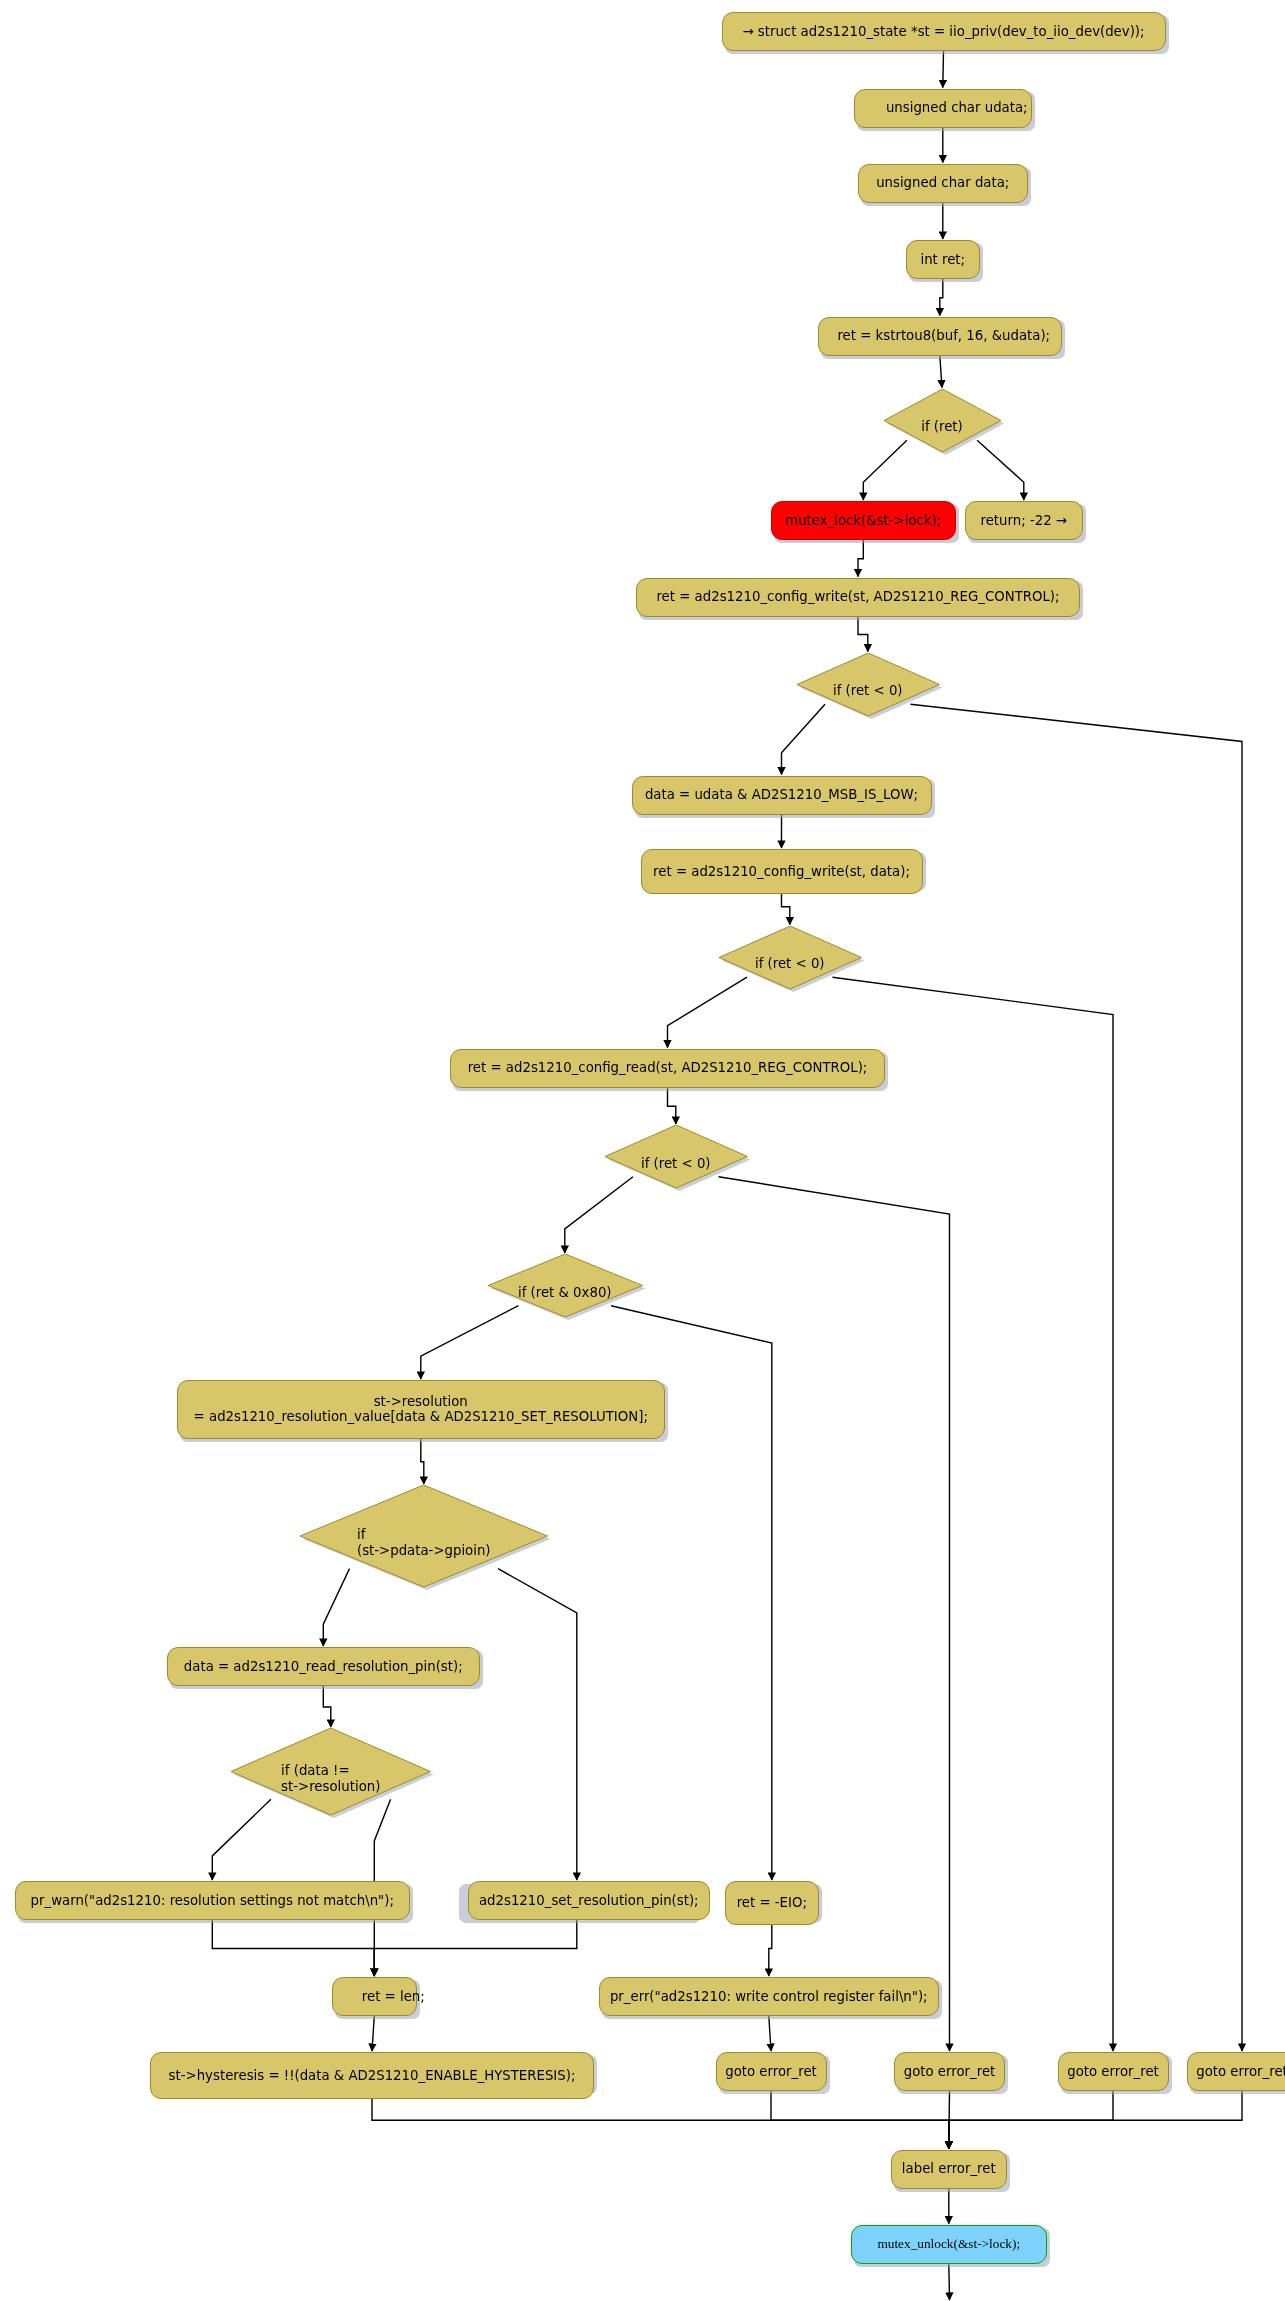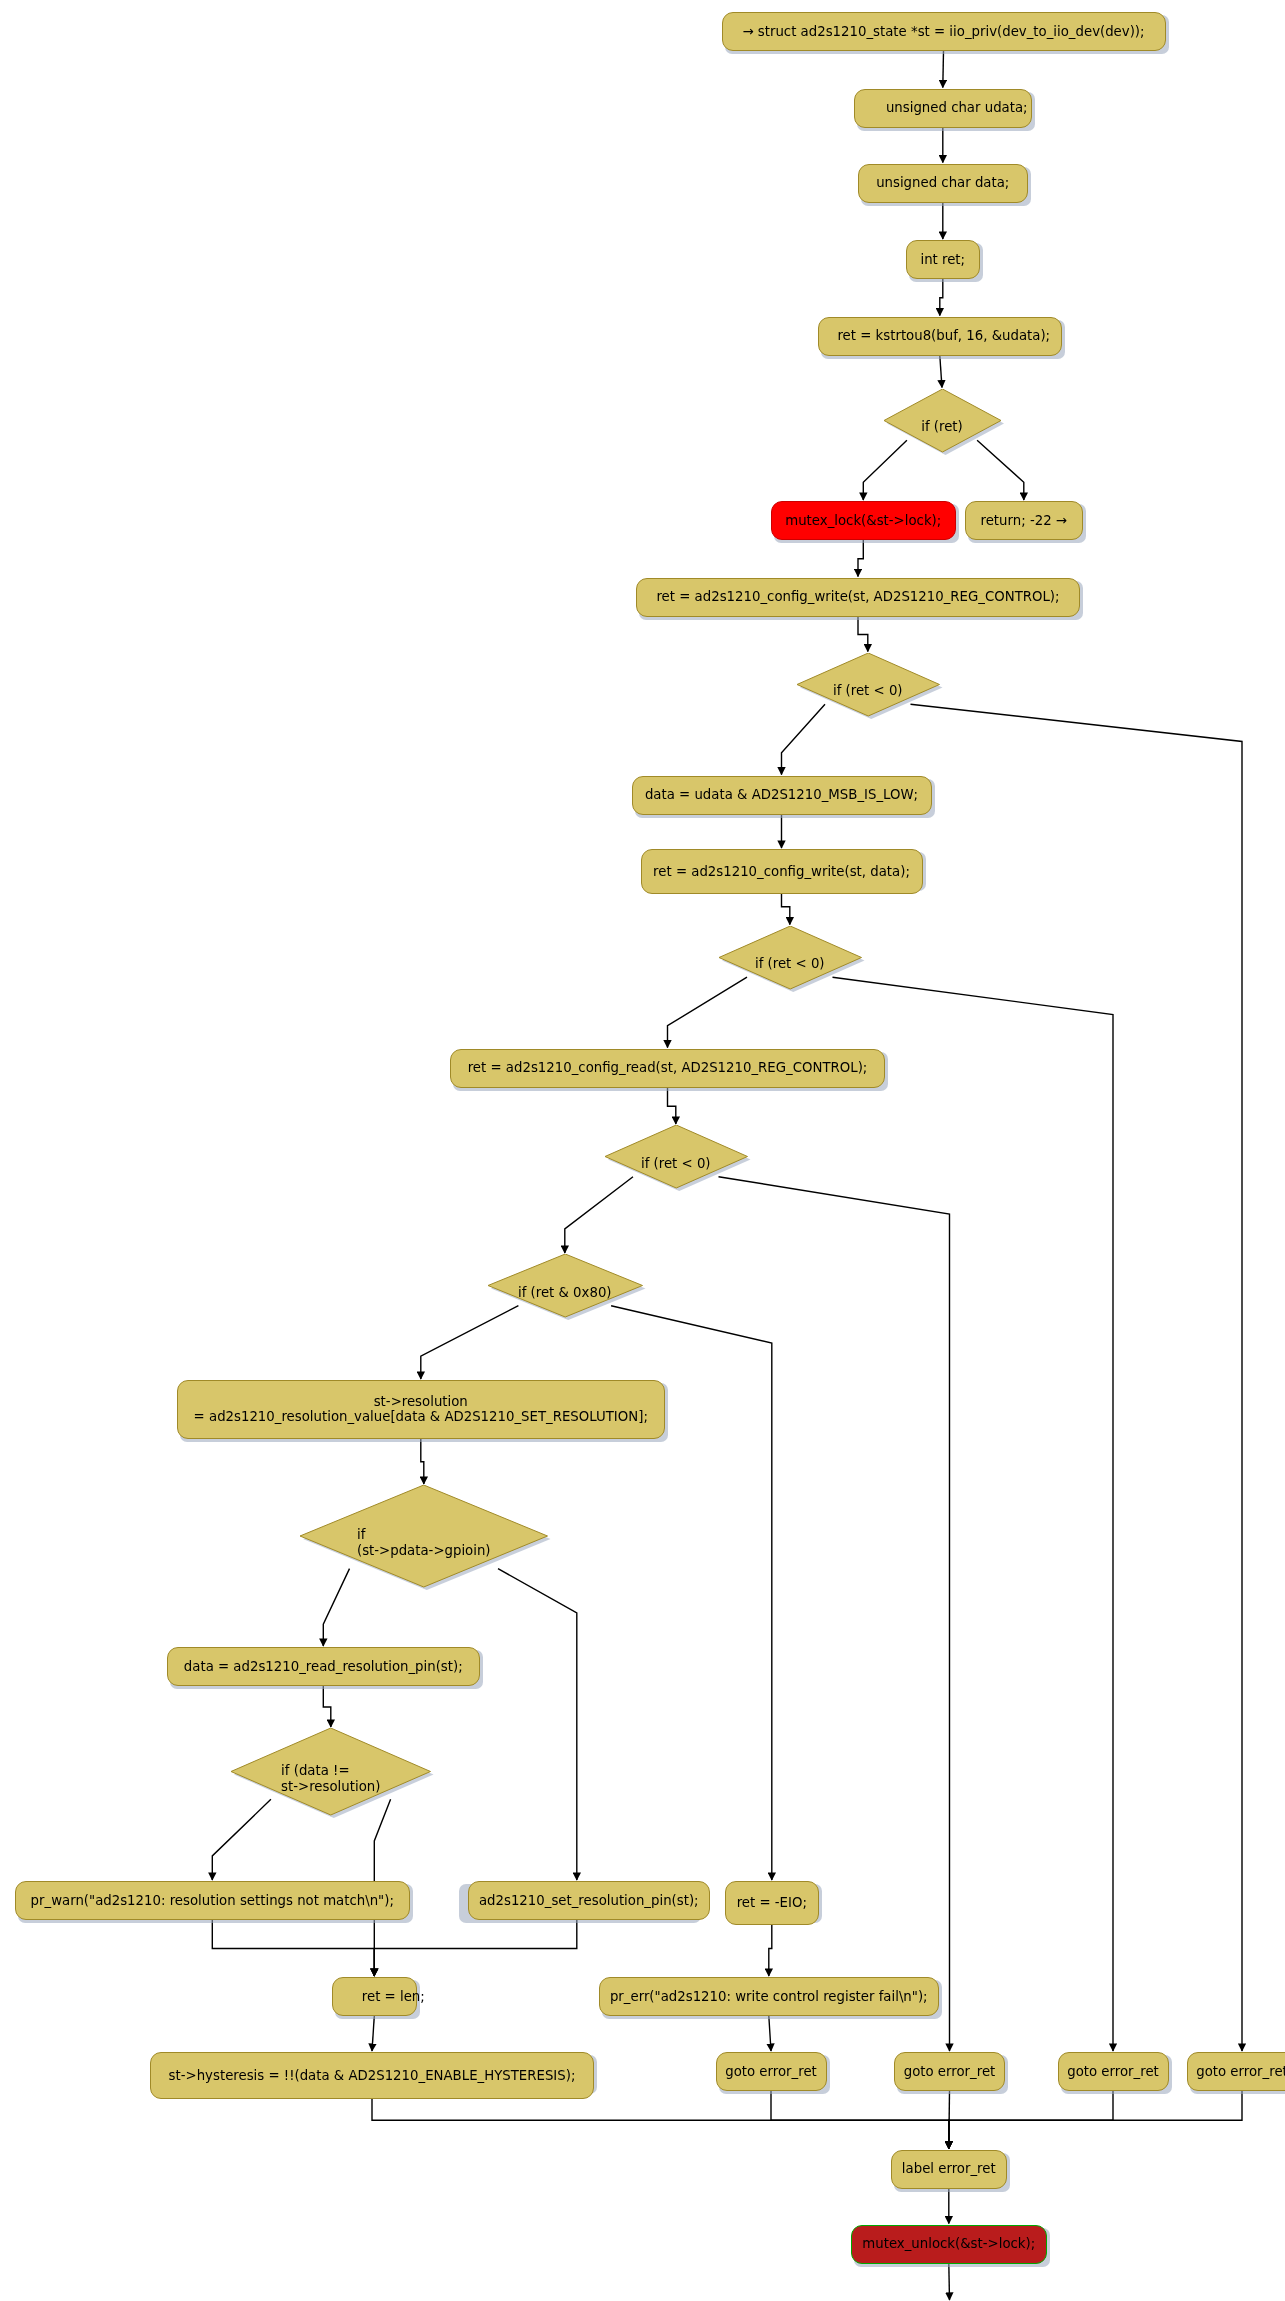--- a/index.html
+++ b/index.html
@@ -47,22 +47,23 @@
     border: 1px solid #a08a28;
     border-radius: 11px;
     font-size: 13.3px;
     padding: 0 6px;
   }
   .rect.red {
     background: #ff0000;
     border-color: #cc0000;
   }
   .rect.green {
-    background: #b91c1c;
+    background: #7dd3fc;
     border-color: #00a800;
+    font-family: Liberation Serif, serif;
   }
   .diamond-wrap {
     position: absolute;
   }
   .diamond-svg {
     position: absolute;
     left: 0; top: 0;
   }
   .diamond-label {
     position: absolute;

